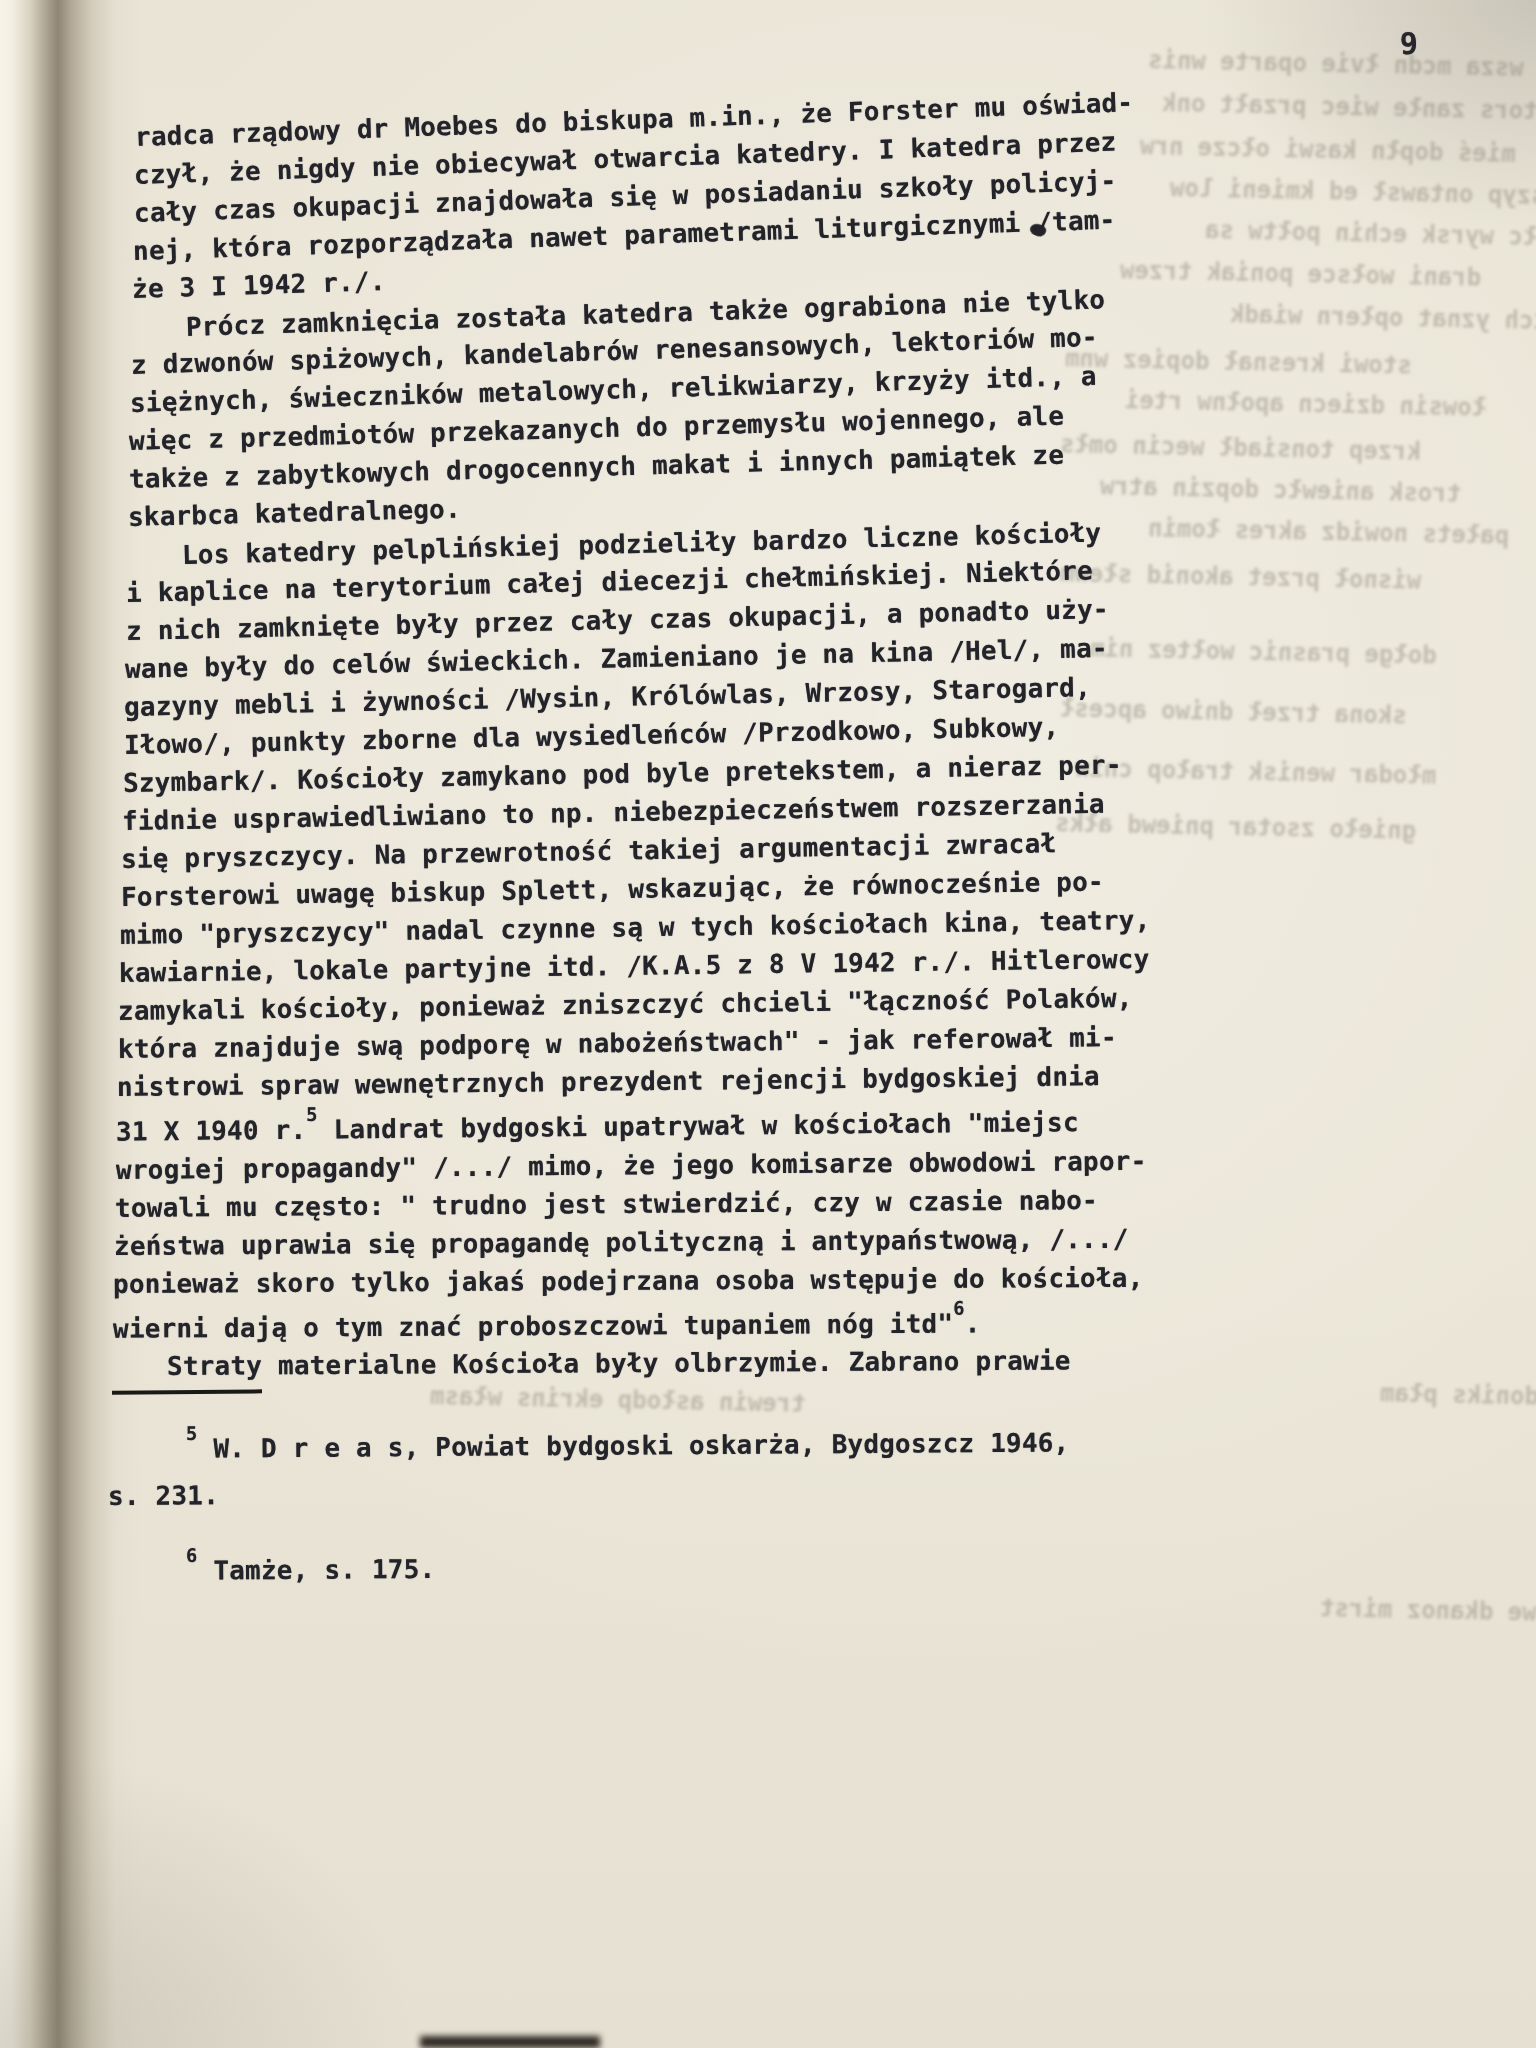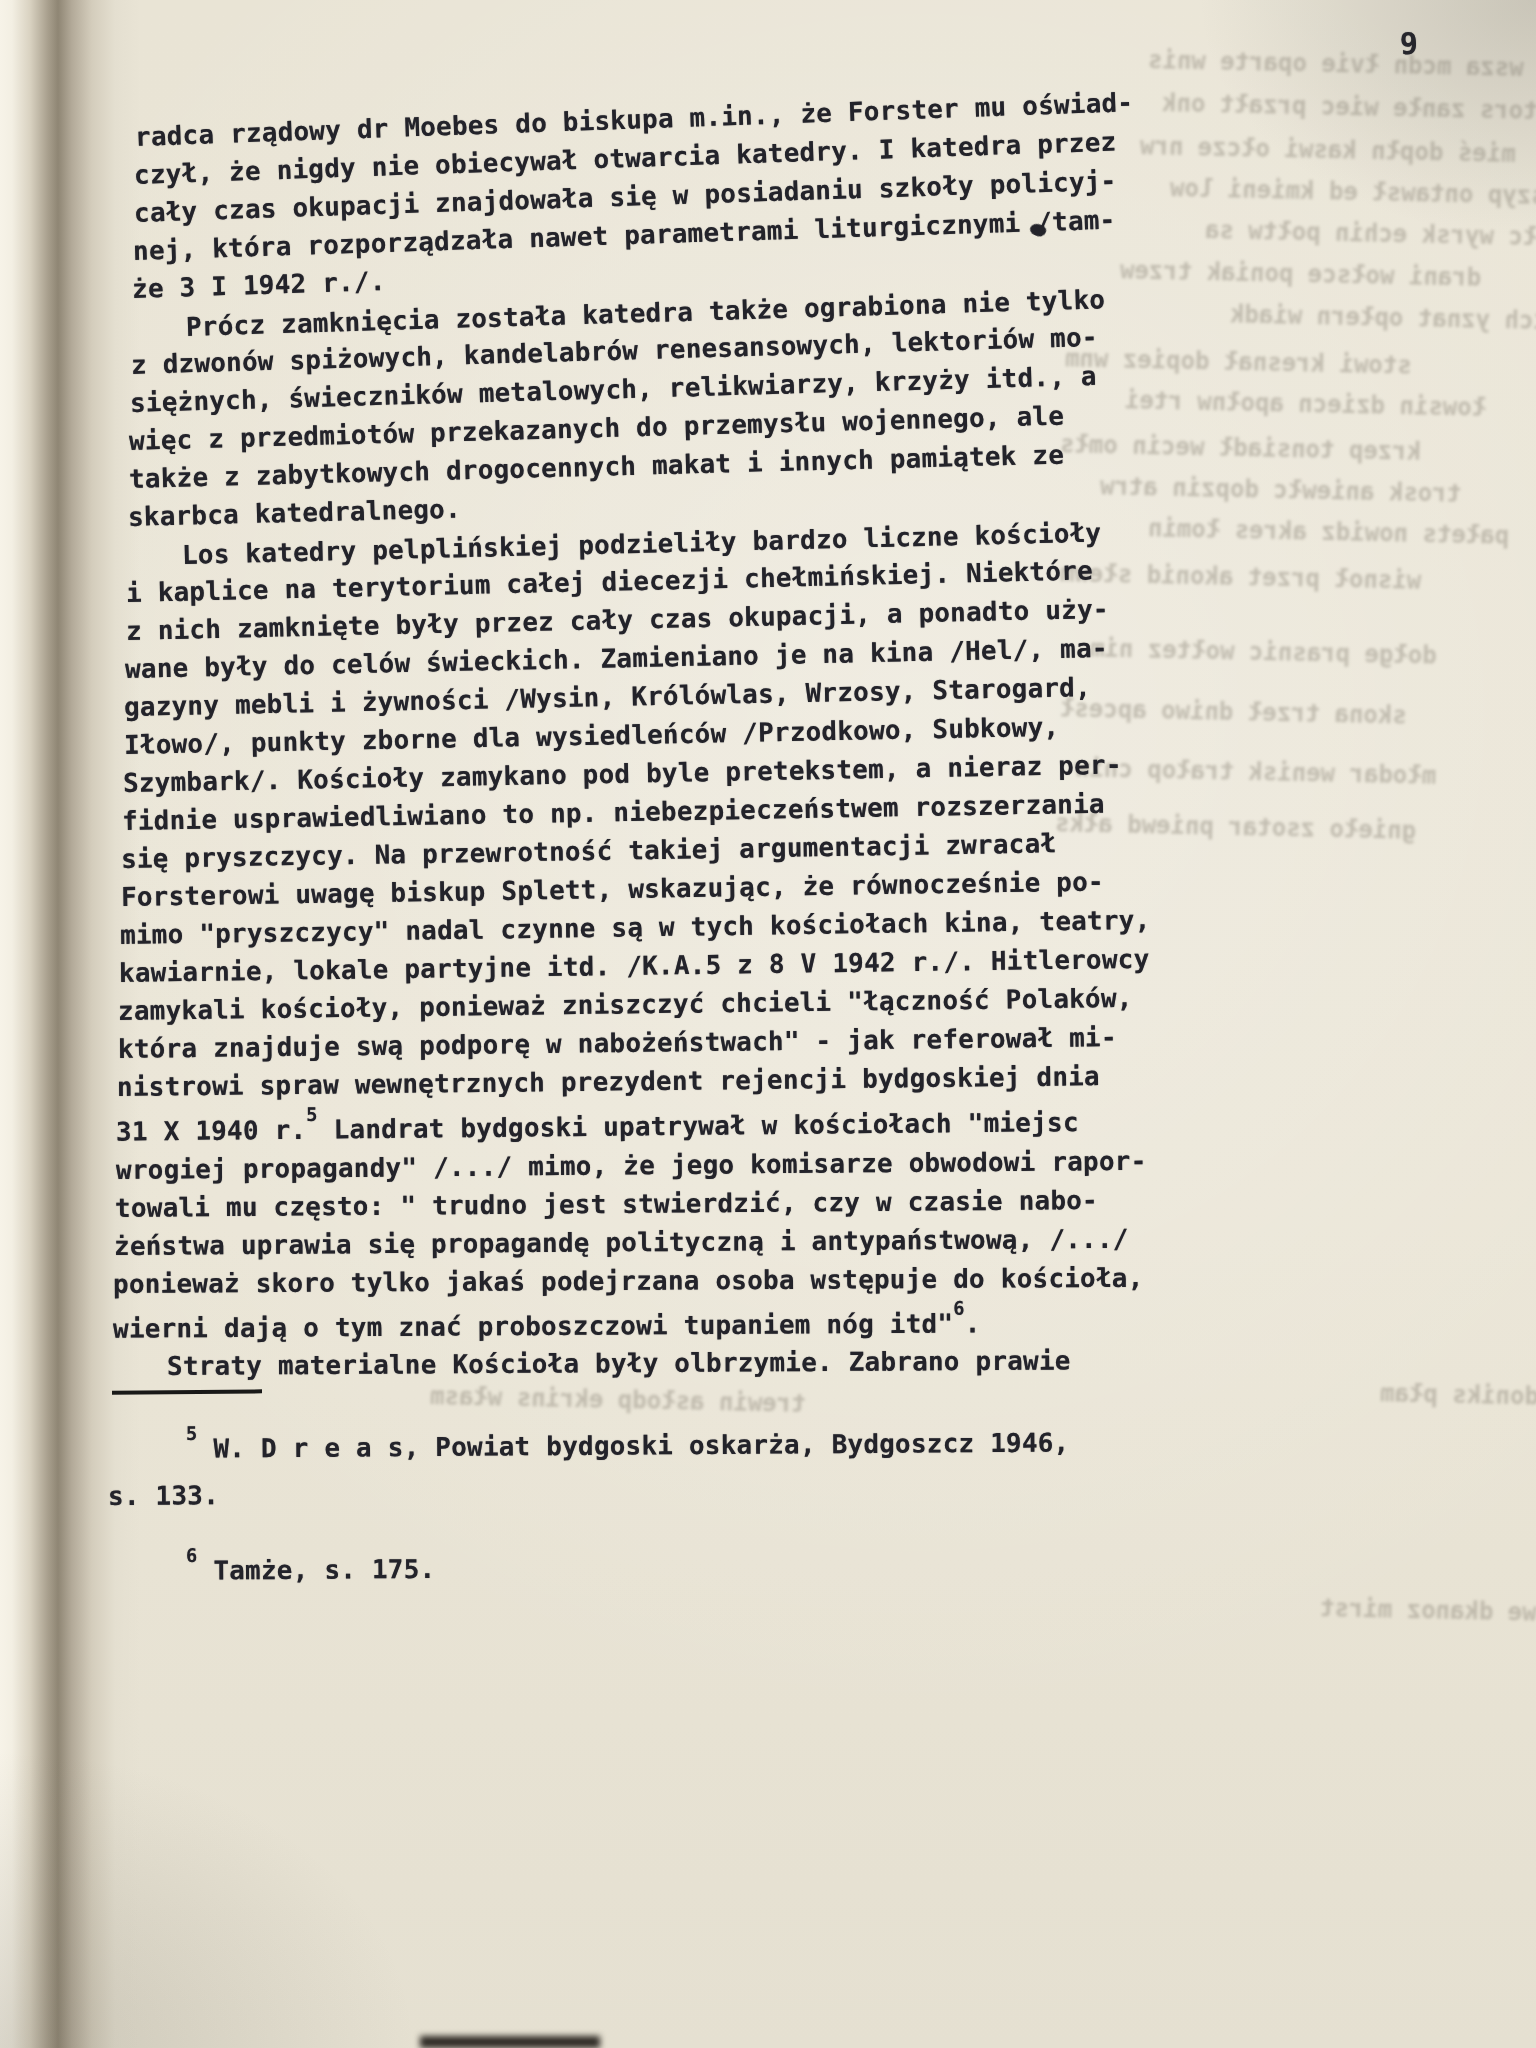--- a/index.html
+++ b/index.html
@@ -159,18 +159,18 @@
       <div class="tline" style="transform: rotate(-0.35deg); margin-left: 0.7px;"><span>wierni dają o tym znać proboszczowi tupaniem nóg itd"</span><sup>6</sup><span>.</span></div>
       <div class="tline" style="transform: rotate(-0.35deg); margin-left: 55px;"><span>Straty materialne Kościoła były olbrzymie. Zabrano prawie</span></div>
     </div>
 
   <div class="smudge"></div>
 
   <div class="foot-block">
     <div class="rule"></div>
     <div id="footnotes">
         <div class="fline findent"><sup>5</sup><span> W. D r e a s, Powiat bydgoski oskarża, Bydgoszcz 1946,</span></div>
-        <div class="fline"><span>s. 133.</span></div>
+        <div class="fline"><span>s. 231.</span></div>
         <div class="fline findent fgap"><sup>6</sup><span> Tamże, s. 175.</span></div>
       </div>
   </div>
 
 </div>
 
 </body></html>

